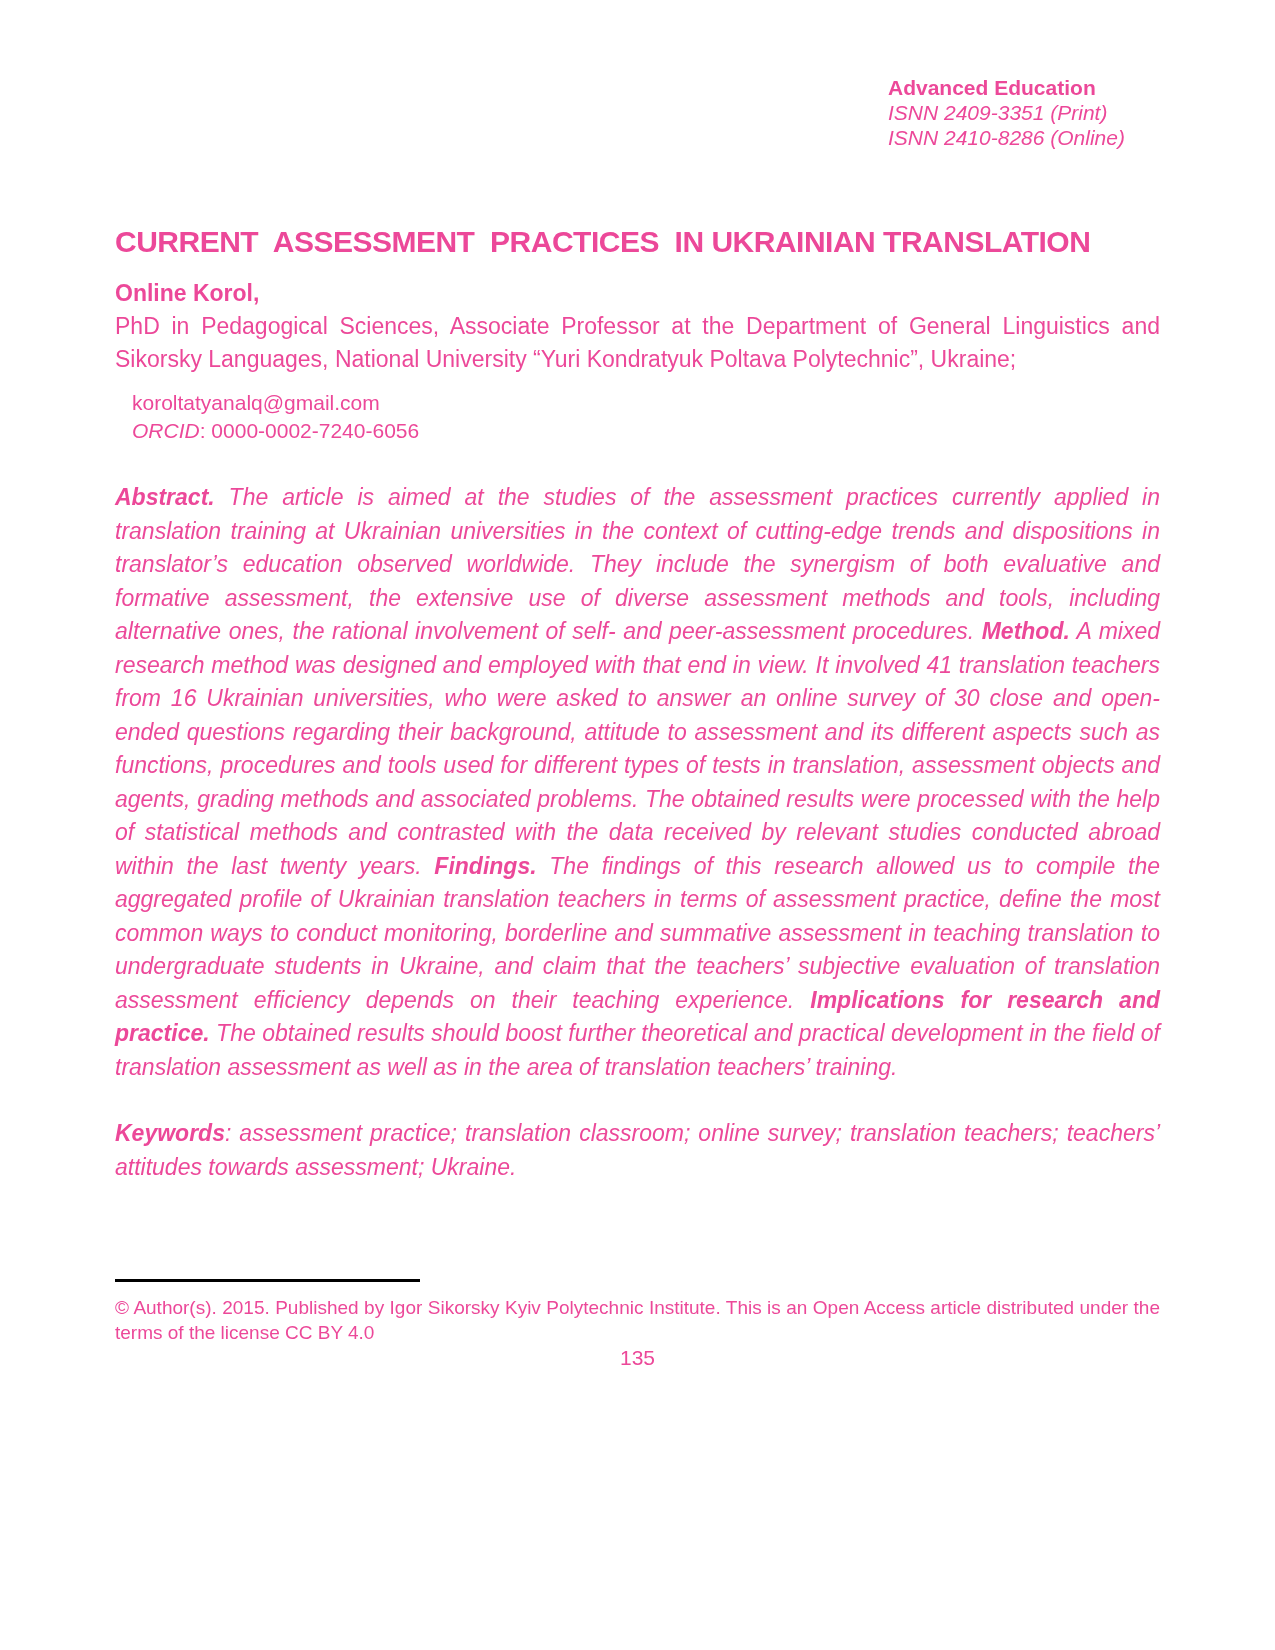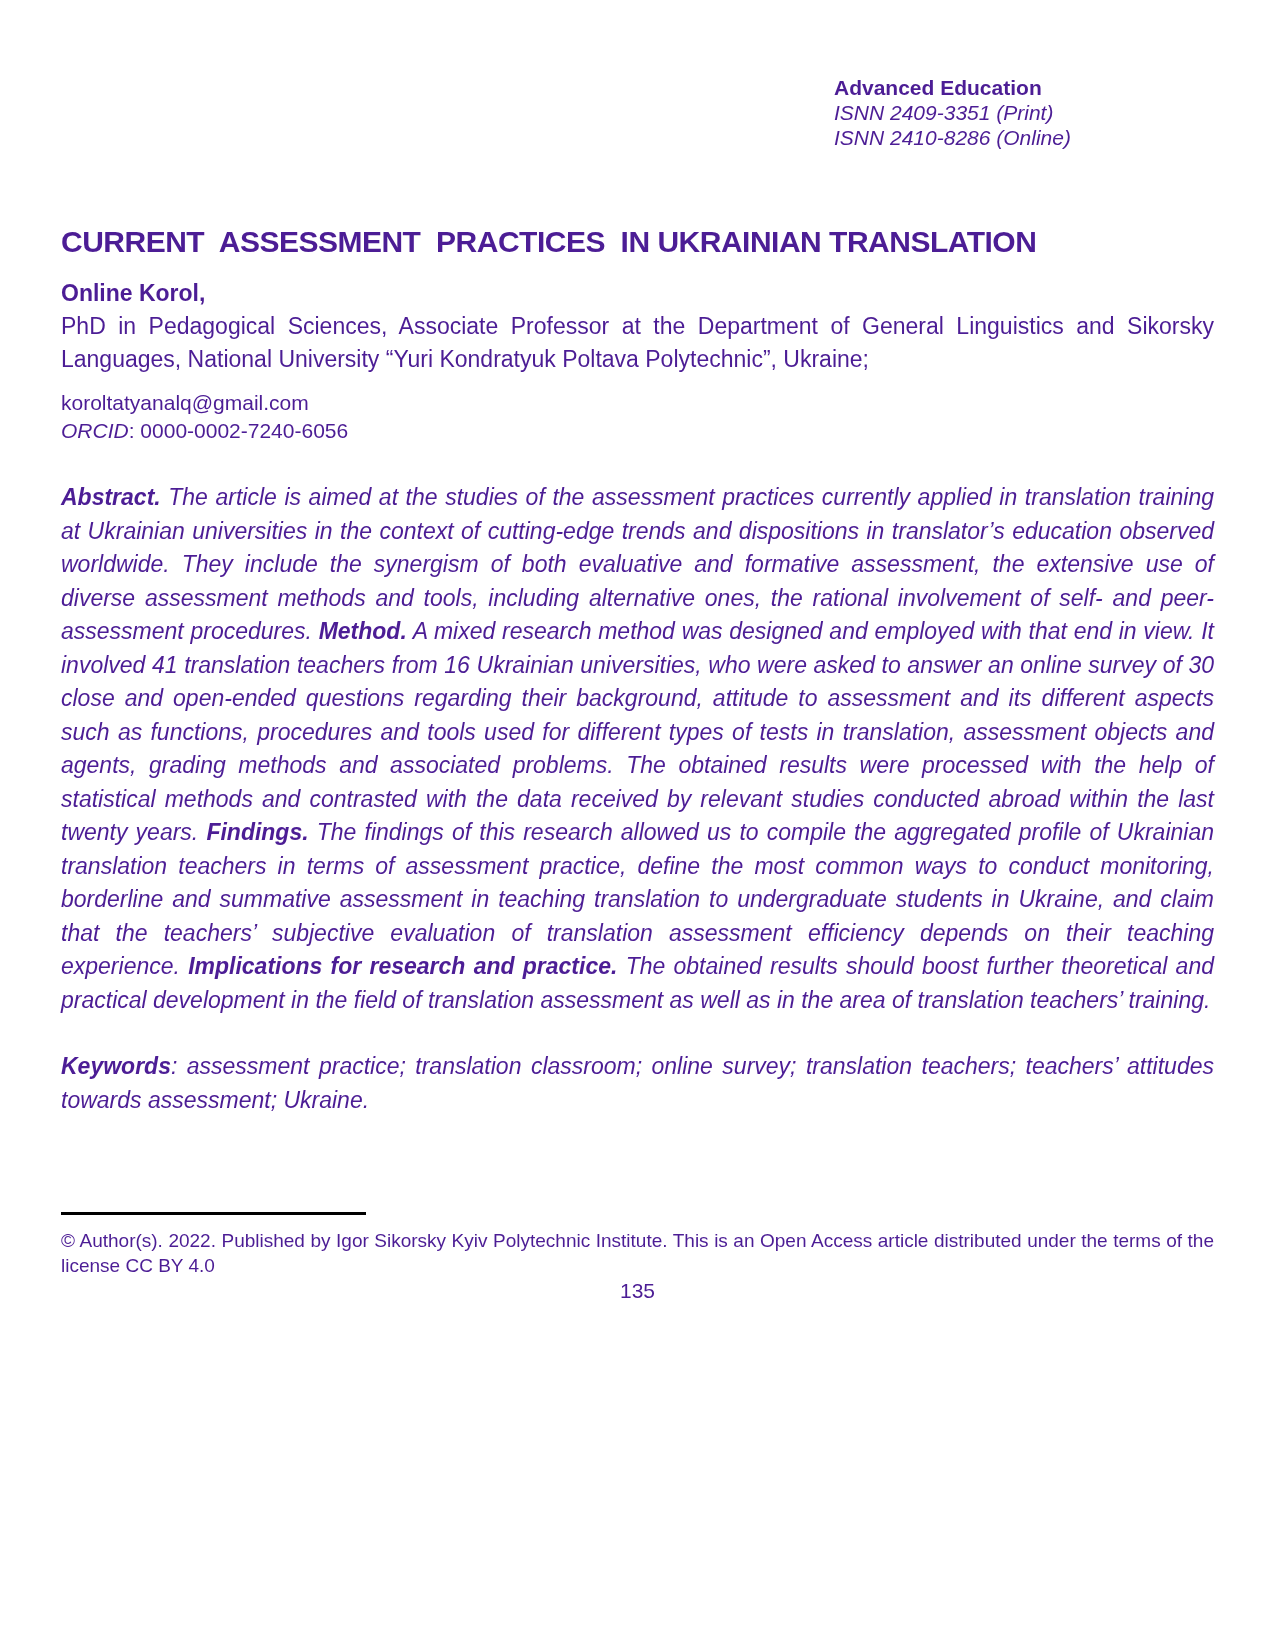--- a/index.html
+++ b/index.html
@@ -2,22 +2,22 @@
 <html><head>
 <meta charset="utf-8">
 <style>
   * { margin: 0; padding: 0; box-sizing: border-box; }
   html, body { background: #ffffff; }
   .page {
     position: relative;
     width: 1275px;
     height: 1650px;
     background: #ffffff;
-    color: #4c1d95;
-    padding: 0 61px;
+    color: #ec4899;
+    padding: 0 115px;
     overflow: hidden;
     font-family: "Liberation Sans", "DejaVu Sans", sans-serif;
   }
   .journal-header {
     padding-top: 75px;
     margin-left: 773px;
     font-size: 21px;
     line-height: 25px;
   }
   .journal-name { font-weight: bold; }
@@ -39,20 +39,21 @@
   .affiliation {
     font-size: 23px;
     line-height: 33px;
     text-align: justify;
   }
   .affiliation.second { margin-top: 11px; }
   .contact {
     margin-top: 13px;
     font-size: 21px;
     line-height: 28px;
+    margin-left: 17px;
   }
   .orcid-label { font-style: italic; }
   .abstract {
     margin-top: 36px;
     font-size: 23px;
     line-height: 33.5px;
     font-style: italic;
     text-align: justify;
   }
   .abstract b, .keywords b { font-weight: bold; }
@@ -103,17 +104,17 @@
     <div>koroltatyanalq@gmail.com</div>
     <div><span class="orcid-label">ORCID</span><span>: 0000-0002-7240-6056</span></div>
   </div>
 
   <p class="abstract"><b>Abstract.</b><span> The article is aimed at the studies of the assessment practices currently applied in translation training at Ukrainian universities in the context of cutting-edge trends and dispositions in translator’s education observed worldwide. They include the synergism of both evaluative and formative assessment, the extensive use of diverse assessment methods and tools, including alternative ones, the rational involvement of self- and peer-assessment procedures. </span><b>Method.</b><span> A mixed research method was designed and employed with that end in view. It involved 41 translation teachers from 16 Ukrainian universities, who were asked to answer an online survey of 30 close and open-ended questions regarding their background, attitude to assessment and its different aspects such as functions, procedures and tools used for different types of tests in translation, assessment objects and agents, grading methods and associated problems. The obtained results were processed with the help of statistical methods and contrasted  with the data received by relevant studies conducted abroad within the last twenty years. </span><b>Findings.</b><span> The findings of this research allowed us to compile the aggregated profile of Ukrainian translation teachers in terms of assessment practice, define the most common ways to conduct monitoring, borderline and summative assessment in teaching translation to undergraduate students in Ukraine, and claim that the teachers’ subjective evaluation of translation assessment efficiency depends on their teaching experience.  </span><b>Implications for research and practice.</b><span> The obtained results should boost further theoretical and practical development in the field of translation assessment as well as in the area of translation teachers’ training.</span></p>
 
   <p class="keywords"><b>Keywords</b><span>: assessment practice; translation classroom; online survey; translation teachers; teachers’ attitudes towards assessment; Ukraine.</span></p>
 
   <div class="footnote-rule"></div>
 
-  <p class="copyright">© Author(s). 2022. Published by Igor Sikorsky Kyiv Polytechnic Institute. This is an Open Access article distributed under the terms of the license CC BY 4.0</p>
+  <p class="copyright">© Author(s). 2015. Published by Igor Sikorsky Kyiv Polytechnic Institute. This is an Open Access article distributed under the terms of the license CC BY 4.0</p>
 
   <div class="page-number">135</div>
 
 </div>
 
 </body></html>

